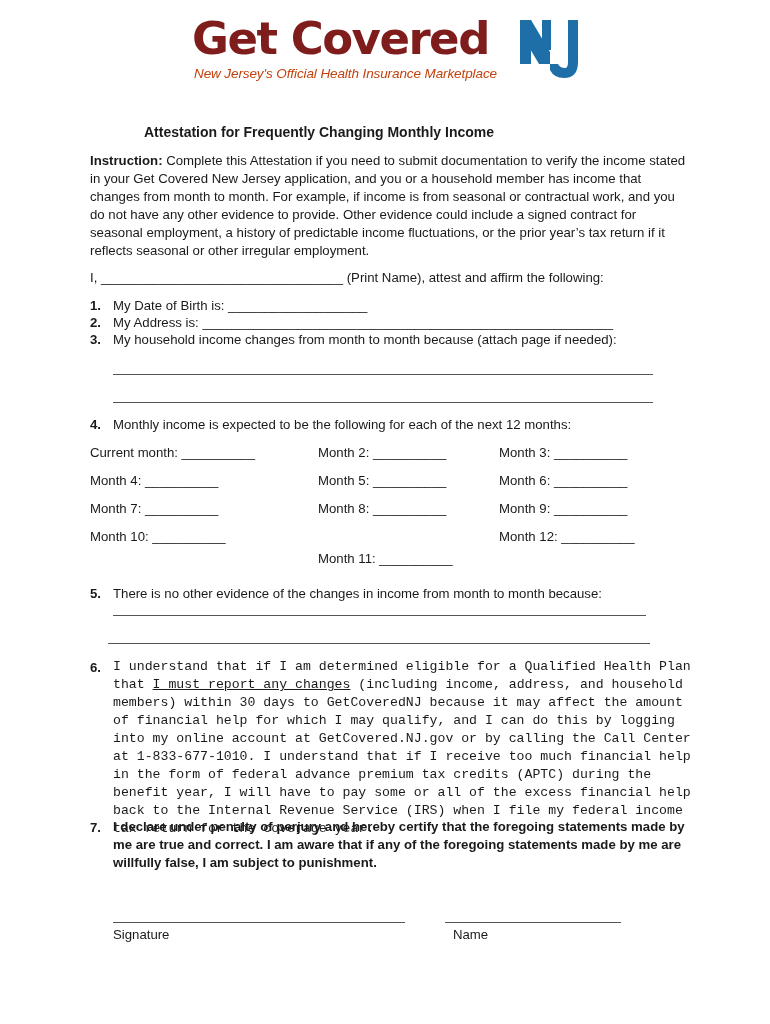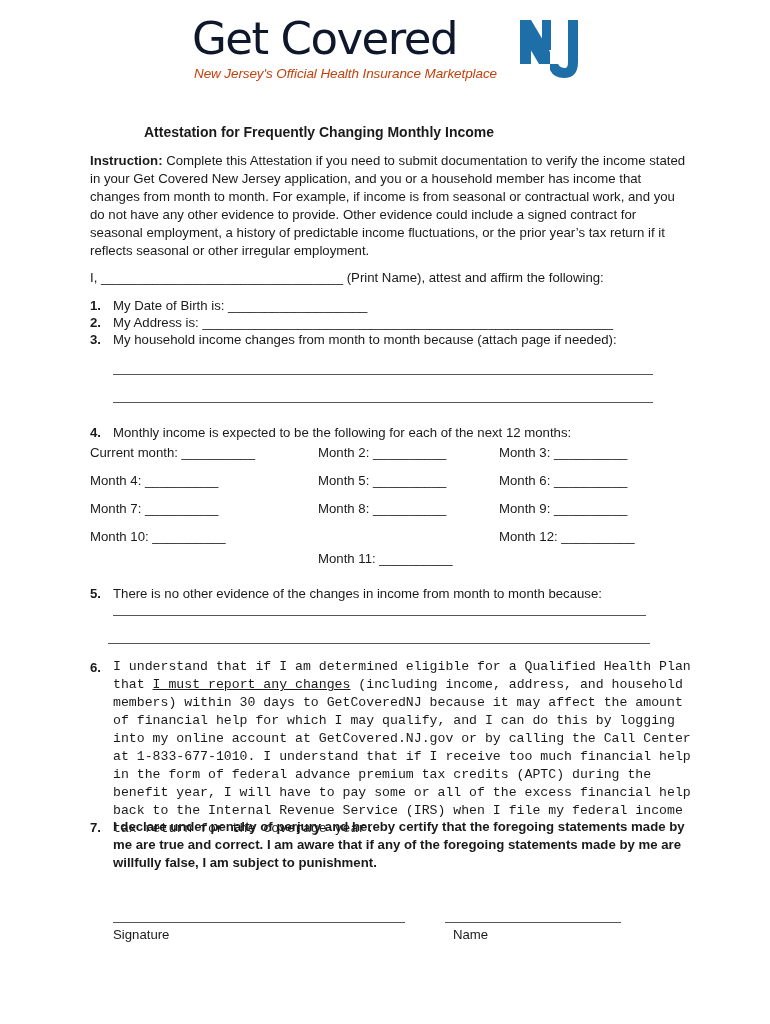--- a/index.html
+++ b/index.html
@@ -1,20 +1,20 @@
 <!DOCTYPE html>
 <html><head>
 <meta charset="utf-8">
 <style>
   html, body { margin: 0; padding: 0; background: #ffffff; }
   body { width: 770px; height: 1024px; position: relative; overflow: hidden;
          font-family: "Liberation Sans", sans-serif; color: #1a1a1a; }
   .abs { position: absolute; }
-  .logo-main { left: 192px; top: 16px; font-family: "DejaVu Sans", sans-serif; font-weight: normal;
-               font-size: 45px; letter-spacing: -1.5px; color: #0f172a; line-height: 1; white-space: nowrap; }
+  .logo-main { left: 192px; top: 16px; font-family: "DejaVu Sans", sans-serif; font-weight: bold;
+               font-size: 45px; letter-spacing: -1.5px; color: #7f1d1d; line-height: 1; white-space: nowrap; }
   .logo-nj { left: 520px; top: 18px; width: 62px; height: 62px; }
   .logo-tag { left: 194px; top: 66px; font-family: "Liberation Sans", sans-serif; font-style: italic;
               font-size: 13.5px; color: #c2410c; white-space: nowrap; letter-spacing: -0.1px; }
   .title { left: 0; width: 638px; top: 124px; text-align: center; font-weight: bold; font-size: 14px; }
   .para { left: 90px; width: 600px; font-size: 13.2px; line-height: 18px; }
   .b { font-weight: bold; }
   .u { text-decoration: underline; }
   .line { font-size: 13.2px; white-space: nowrap; }
   .num { display: inline-block; width: 23px; font-weight: bold; }
   .rule { position: absolute; border-bottom: 1px solid #555; height: 0; }
@@ -50,21 +50,21 @@
 </div>
 <div class="abs line" style="left:90px; top:315px;">
   <span class="num">2.</span><span>My Address is: </span><span>________________________________________________________</span>
 </div>
 <div class="abs line" style="left:90px; top:332px;">
   <span class="num">3.</span><span>My household income changes from month to month because (attach page if needed):</span>
 </div>
 <div class="rule" style="left:113px; width:540px; top:374px;"></div>
 <div class="rule" style="left:113px; width:540px; top:402px;"></div>
 
-<div class="abs line" style="left:90px; top:417px;margin-top:8px;">
+<div class="abs line" style="left:90px; top:417px;">
   <span class="num">4.</span><span>Monthly income is expected to be the following for each of the next 12 months:</span>
 </div>
 
 <div class="month" style="left:90px;  top:445px;">Current month: __________</div>
 <div class="month" style="left:318px; top:445px;">Month 2: __________</div>
 <div class="month" style="left:499px; top:445px;">Month 3: __________</div>
 <div class="month" style="left:90px;  top:473px;">Month 4: __________</div>
 <div class="month" style="left:318px; top:473px;">Month 5: __________</div>
 <div class="month" style="left:499px; top:473px;">Month 6: __________</div>
 <div class="month" style="left:90px;  top:501px;">Month 7: __________</div>

